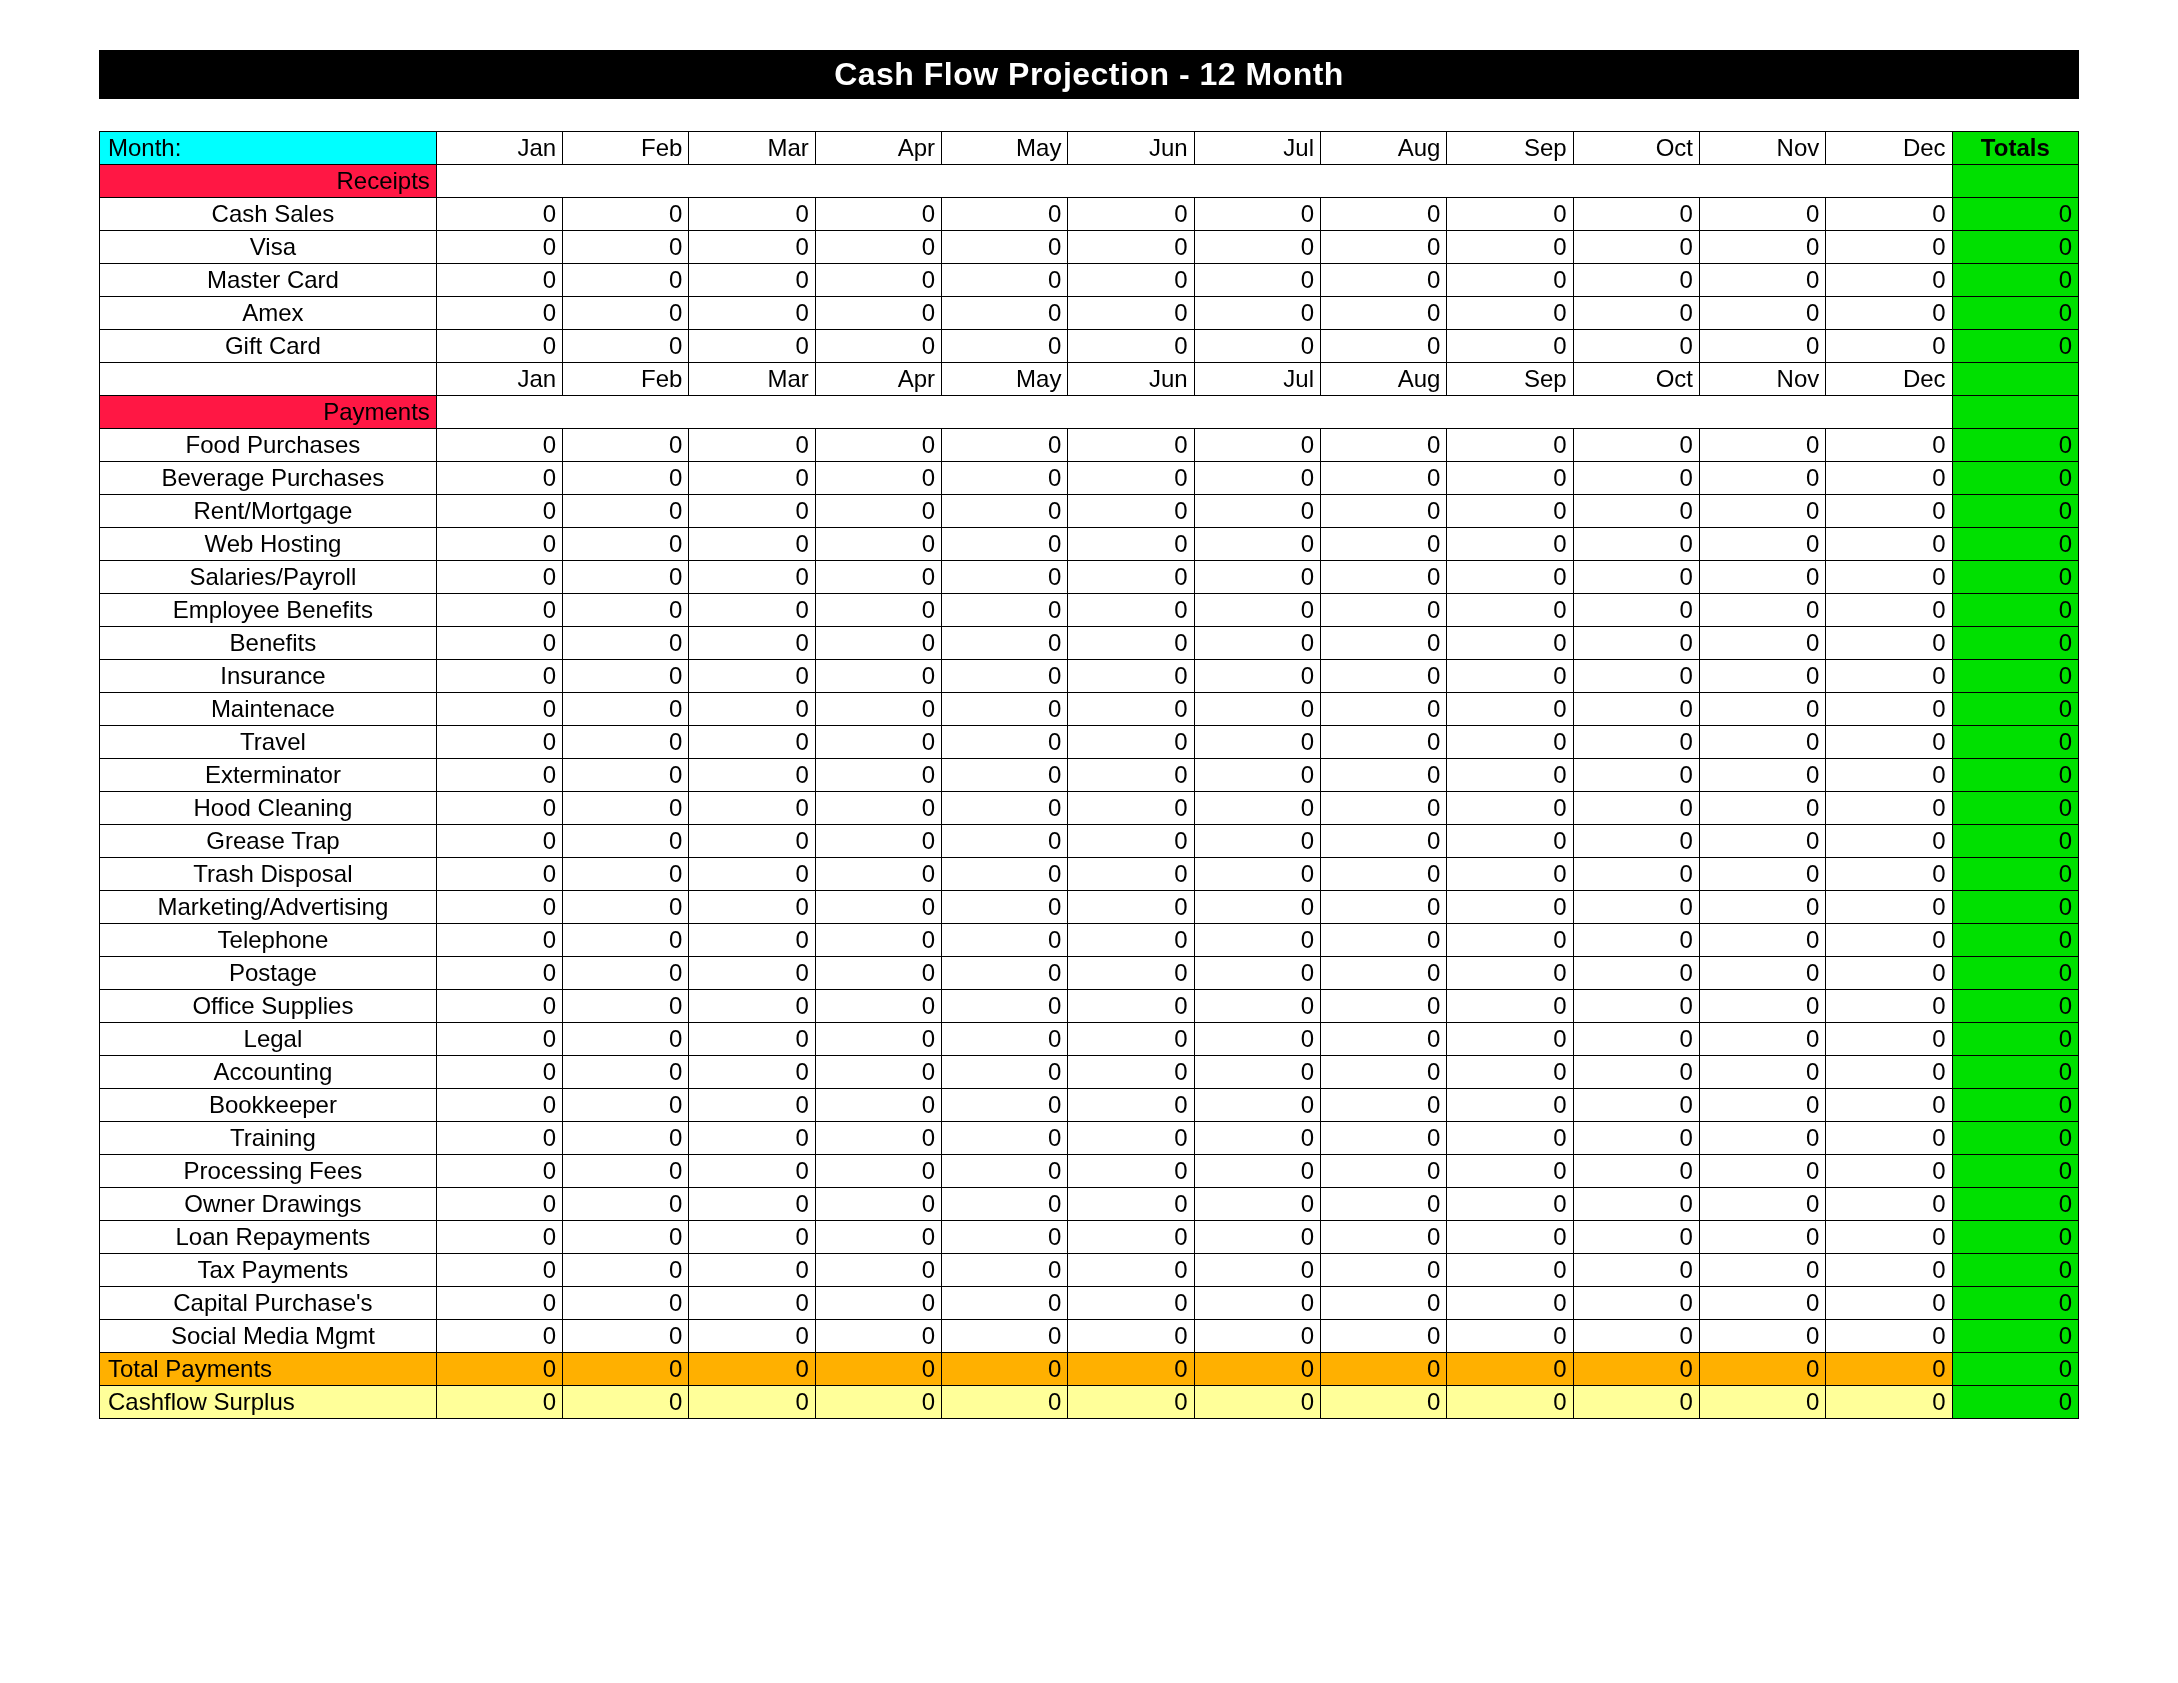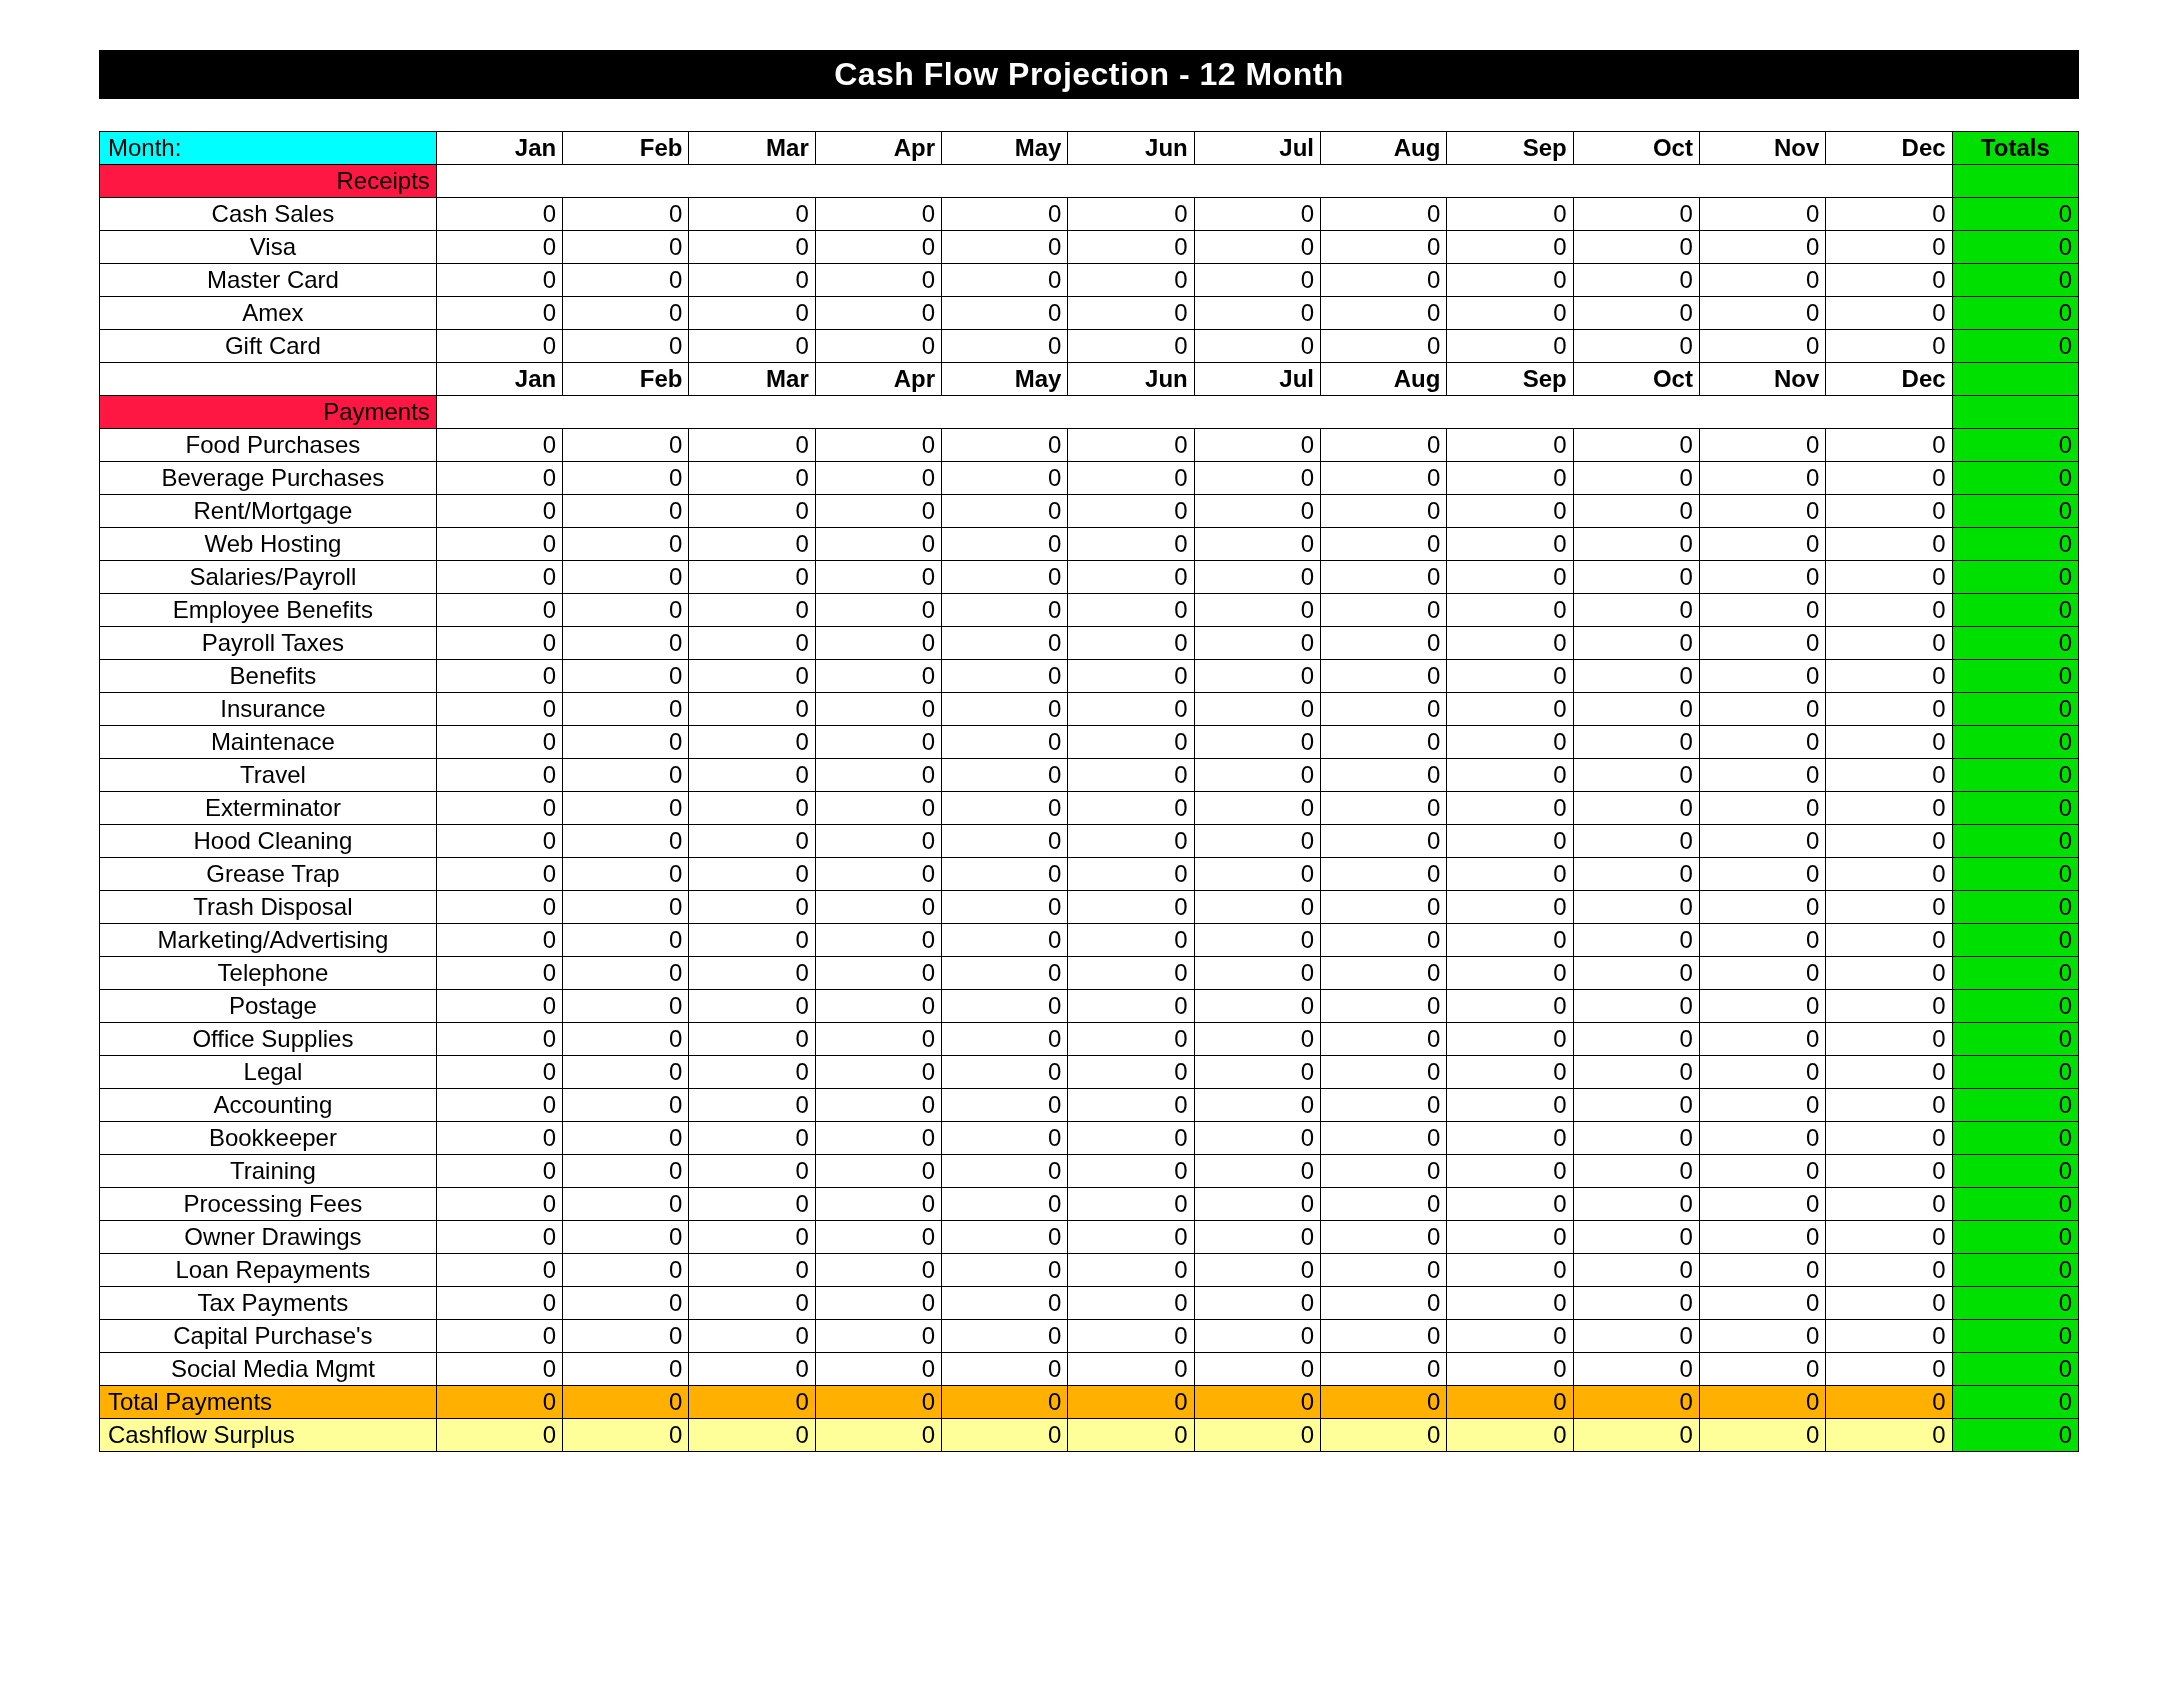--- a/index.html
+++ b/index.html
@@ -30,21 +30,21 @@
     border: 1px solid #000;
     padding: 1px 6px;
     font-size: 24px;
     line-height: 1.25;
     overflow: hidden;
     white-space: nowrap;
   }
   .col-label { width: 16%; text-align: left; padding-left: 8px; }
   .col-month { width: 6%; text-align: right; }
   .col-total { width: 6%; text-align: right; }
-  th { font-weight: bold; text-align: center; }
+  th { font-weight: normal; text-align: center; }
   .month-hdr-label {
     background: #00FFFF;
     color: #000;
     font-weight: normal;
     text-align: left;
     padding-left: 8px;
   }
   .totals-hdr { background: #00E000; font-weight: bold; text-align:center;}
   .section-hdr { background: #FF1744; color:#000; font-weight: normal; text-align:right; padding-left:8px;}
   .totals-cell { background: #00E000; text-align:right;}
@@ -296,36 +296,20 @@
         <td class="col-month">0</td>
         <td class="col-month">0</td>
         <td class="col-month">0</td>
         <td class="col-month">0</td>
         <td class="col-month">0</td>
         <td class="col-month">0</td>
         <td class="col-month">0</td>
         <td class="totals-cell col-total">0</td>
       </tr>
       <tr class="data-row">
-        <td class="col-label">Payroll Taxes</td>
-        <td class="col-month">0</td>
-        <td class="col-month">0</td>
-        <td class="col-month">0</td>
-        <td class="col-month">0</td>
-        <td class="col-month">0</td>
-        <td class="col-month">0</td>
-        <td class="col-month">0</td>
-        <td class="col-month">0</td>
-        <td class="col-month">0</td>
-        <td class="col-month">0</td>
-        <td class="col-month">0</td>
-        <td class="col-month">0</td>
-        <td class="totals-cell col-total">0</td>
-      </tr>
-      <tr class="data-row">
         <td class="col-label">Benefits</td>
         <td class="col-month">0</td>
         <td class="col-month">0</td>
         <td class="col-month">0</td>
         <td class="col-month">0</td>
         <td class="col-month">0</td>
         <td class="col-month">0</td>
         <td class="col-month">0</td>
         <td class="col-month">0</td>
         <td class="col-month">0</td>

